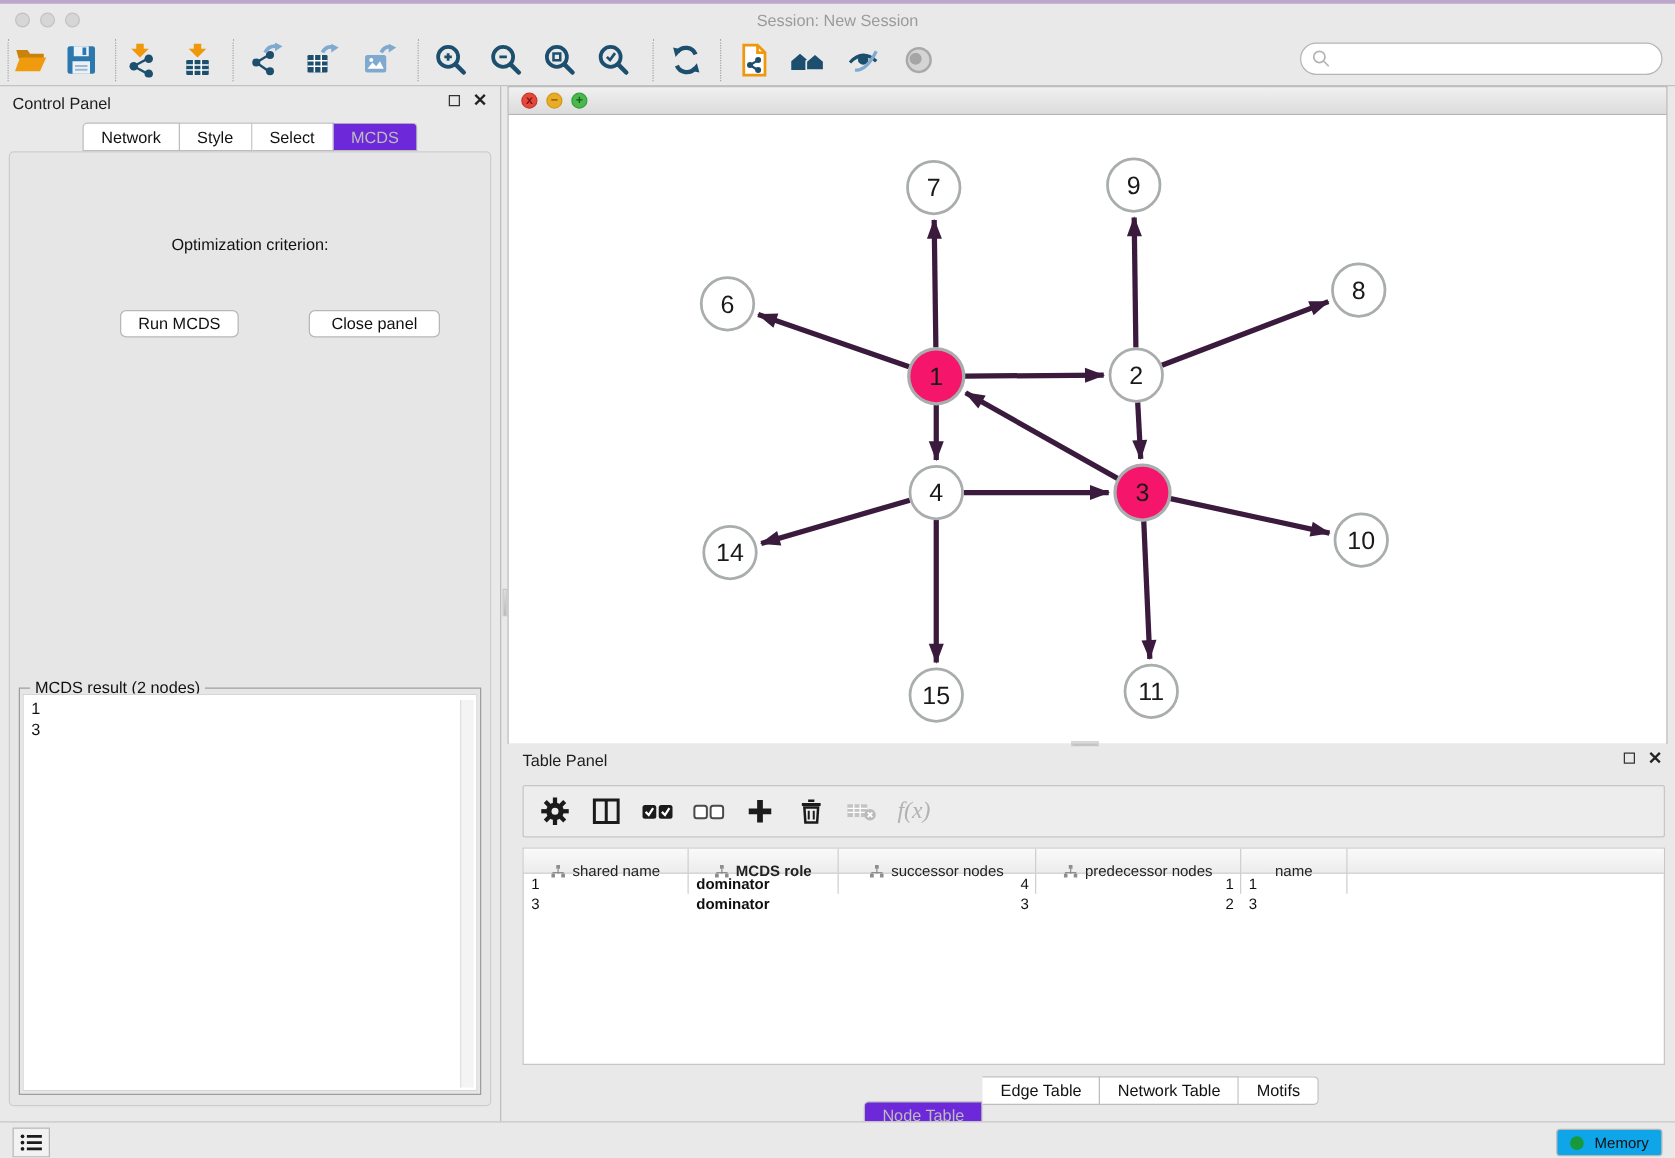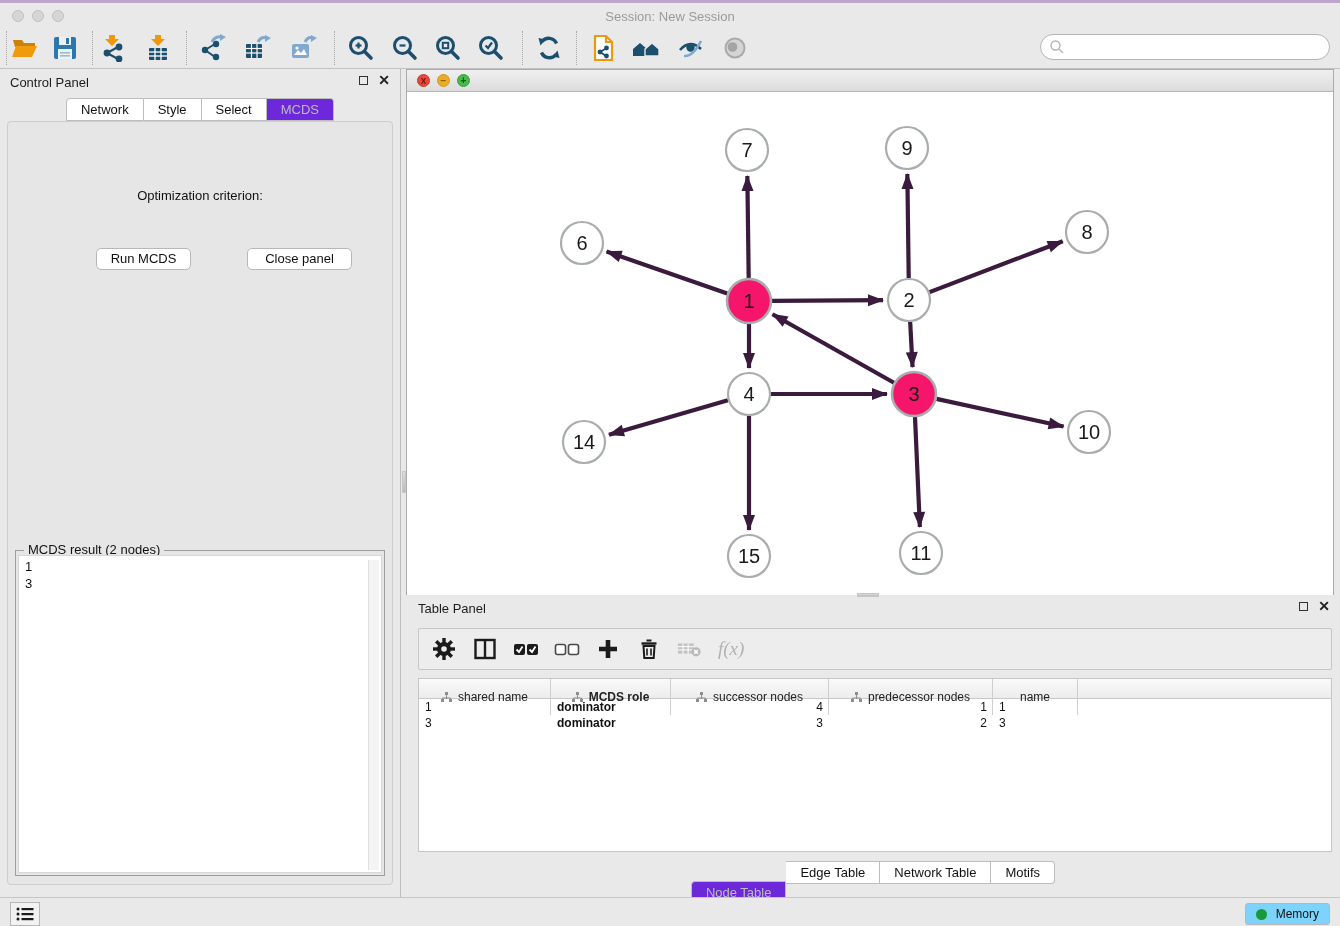--- a/index.html
+++ b/index.html
@@ -70,21 +70,21 @@
   .th { display:flex; align-items:center; justify-content:center; gap:6px; font-size:12px; color:#222; border-right:1px solid #CFCFCF; height:36px; }
   .tr { display:flex; height:16px; font-size:12px; color:#111; }
   .td { padding:1px 6px; white-space:nowrap; overflow:hidden; }
   .w1{width:132px;} .w2{width:120px;font-weight:bold;} .w3{width:158px;} .w4{width:164px;} .w5{width:85px;}
   .num-r { text-align:right; }
   #tp-tabs { position:absolute; left:0; right:0; top:266px; height:24px; display:flex; justify-content:center; }
 
   
   #statusbar { position:absolute; left:0; top:894px; width:1340px; height:32px; border-top:1px solid #C6C6C6; background:#E9E9E9; }
   #list-btn { position:absolute; left:10px; top:4px; width:30px; height:24px; background:#F2F2F2; border:1px solid #B7B7B7; display:flex; align-items:center; justify-content:center; }
-  #memory-btn { position:absolute; right:10px; top:5px; height:22px; padding:0 10px; background:#7dd3fc; border:1px solid #B7B7B7; border-radius:3px; display:flex; align-items:center; gap:9px; font-size:12px; color:#111; }
+  #memory-btn { position:absolute; right:10px; top:5px; height:22px; padding:0 10px; background:#0ea5e9; border:1px solid #B7B7B7; border-radius:3px; display:flex; align-items:center; gap:9px; font-size:12px; color:#111; }
   #memory-dot { width:11px; height:11px; border-radius:50%; background:#189A3C; }
 
   svg { display:block; }
   .navy { fill:#1C4E6E; } .navy-s { stroke:#1C4E6E; }
 </style>
 </head>
 <body>
 
 <div id="app">
 

